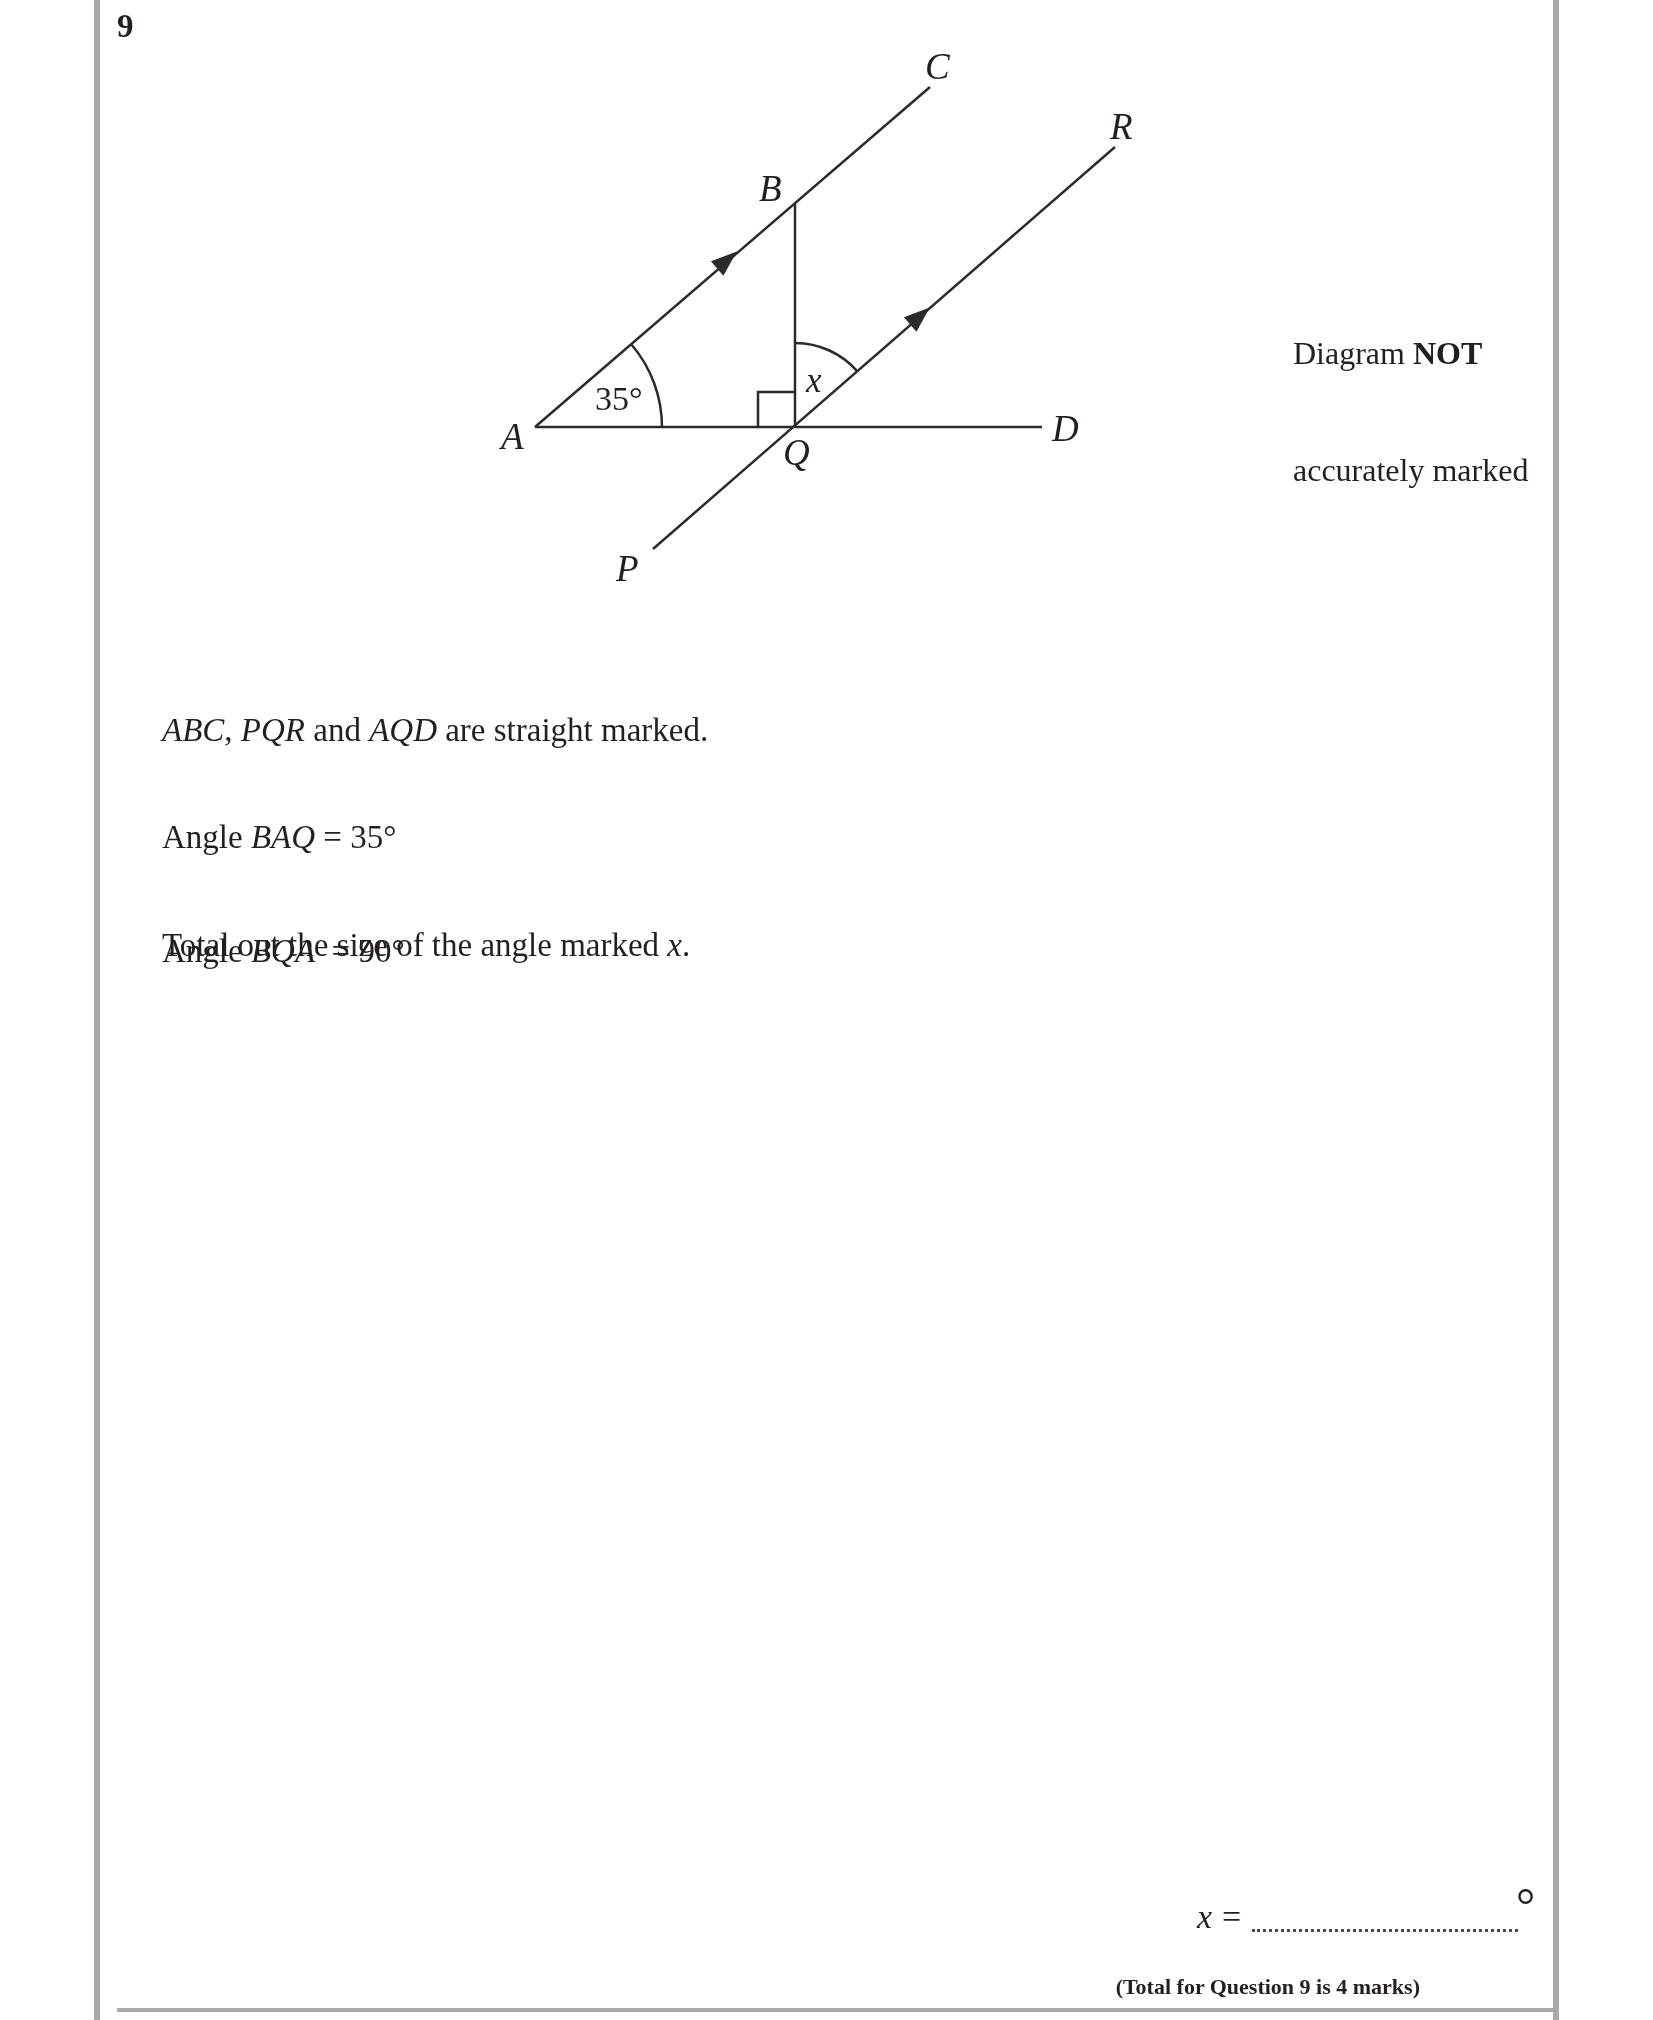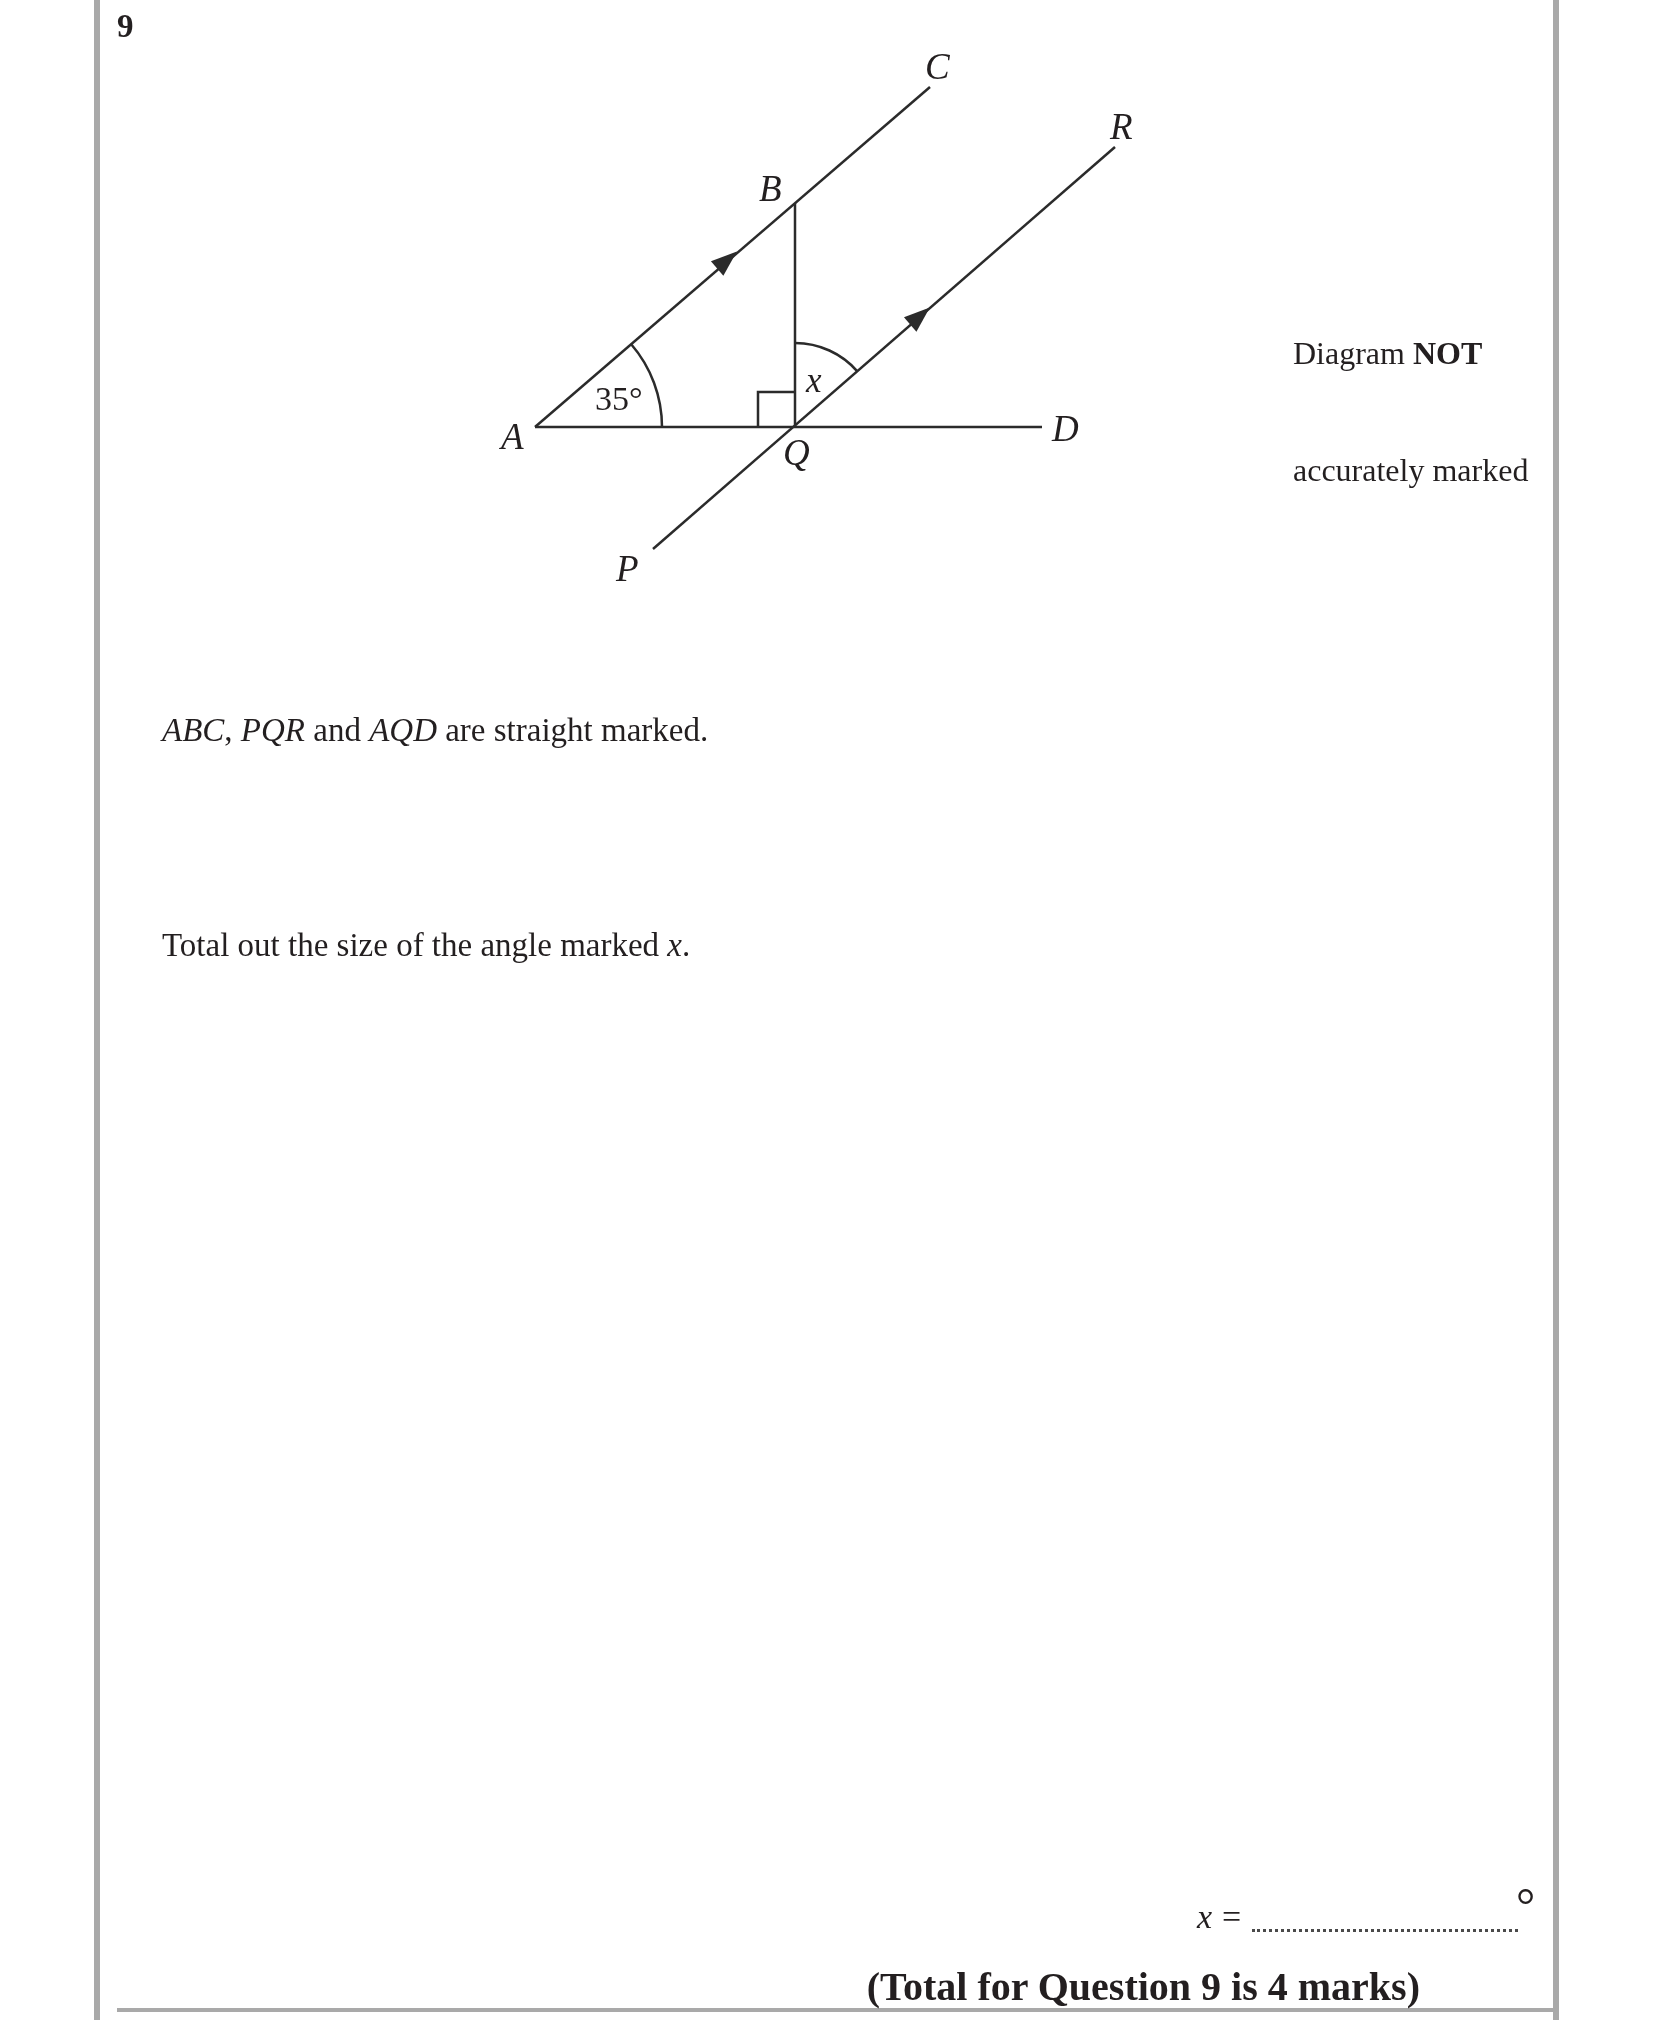--- a/index.html
+++ b/index.html
@@ -52,21 +52,21 @@
   .dots{
     position:absolute;left:1252px;top:1907px;width:266px;height:22px;
     border-bottom:3px dotted #4a4a4a;
   }
   .degree{
     position:absolute;left:1516px;top:1882px;
     font-size:48px;line-height:48px;
   }
   .total{
     position:absolute;right:233px;top:1968px;
-    font-size:40px;font-weight:bold;line-height:38px;
+    font-size:22px;font-weight:bold;line-height:38px;
     white-space:pre;
   }
 </style>
 </head>
 <body>
 
 <div id="page">
 
   <div class="vbar left"></div>
   <div class="vbar right"></div>
@@ -102,20 +102,24 @@
     <text class="lbl" x="1110" y="139">R</text>
 
     <text class="lbl angle-val" x="595" y="410">35°</text>
     <text class="lbl angle-x" x="806" y="392">x</text>
   </svg>
 
   <div class="para p1">
     <div><i>ABC</i><span>, </span><i>PQR</i><span> and </span><i>AQD</i><span> are straight marked.</span></div>
   </div>
 
+  <div class="para p2">
+    <div><span>Angle </span><i>BAQ</i><span> = 35°</span></div>
+    <div><span>Angle </span><i>BQA</i><span>  = 90°</span></div>
+  </div>
 
   <div class="para p3">
     <div><span>Total out the size of the angle marked </span><i>x</i><span>.</span></div>
   </div>
 
   <div class="answer-row">
     <span class="ans-var">x</span><span class="ans-eq">=</span>
   </div>
   <div class="dots"></div>
   <span class="degree">°</span>

